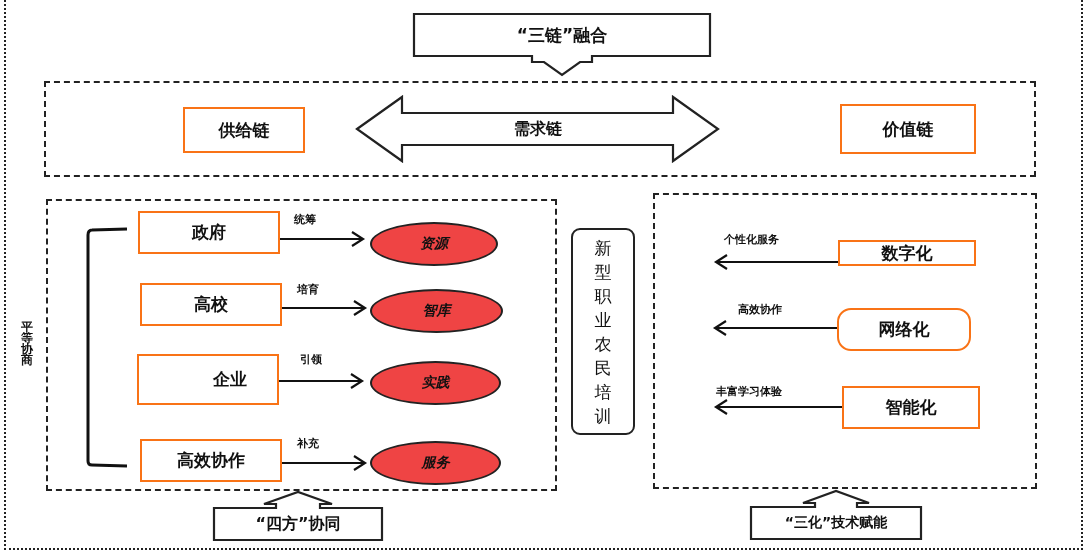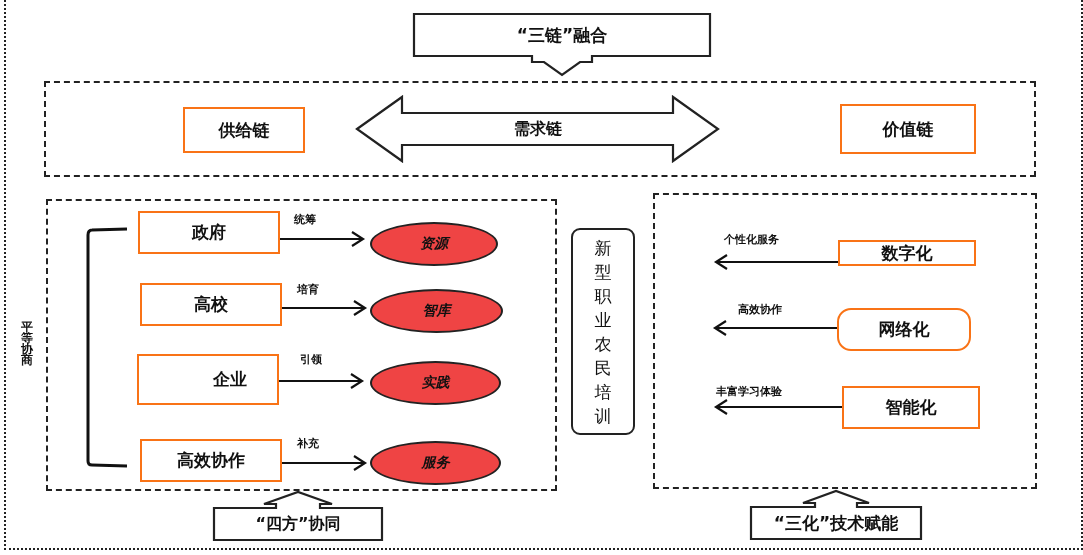--- a/index.html
+++ b/index.html
@@ -145,13 +145,13 @@
 <div class="abs solidbox" style="left:837px;top:308px;width:134px;height:43px;border-radius:14px;">
   <span>网络化</span>
 </div>
 <div class="abs solidbox" style="left:842px;top:386px;width:138px;height:43px;">
   <span>智能化</span>
 </div>
 
 <svg class="shape" style="left:749px;top:489px;" width="174" height="52">
   <polygon points="2,18 66,18 66,14 54,14 87,2 120,14 108,14 108,18 172,18 172,50 2,50" fill="#fff" stroke="#222" stroke-width="2.2" stroke-linejoin="miter"></polygon>
 </svg>
-<div class="abs" style="left:749px;top:507px;width:174px;height:32px;display:flex;align-items:center;justify-content:center;font-size:17px;font-weight:600;">“三化”技术赋能</div>
+<div class="abs" style="left:749px;top:507px;width:174px;height:32px;display:flex;align-items:center;justify-content:center;font-size:14px;font-weight:600;">“三化”技术赋能</div>
 
 </body></html>

